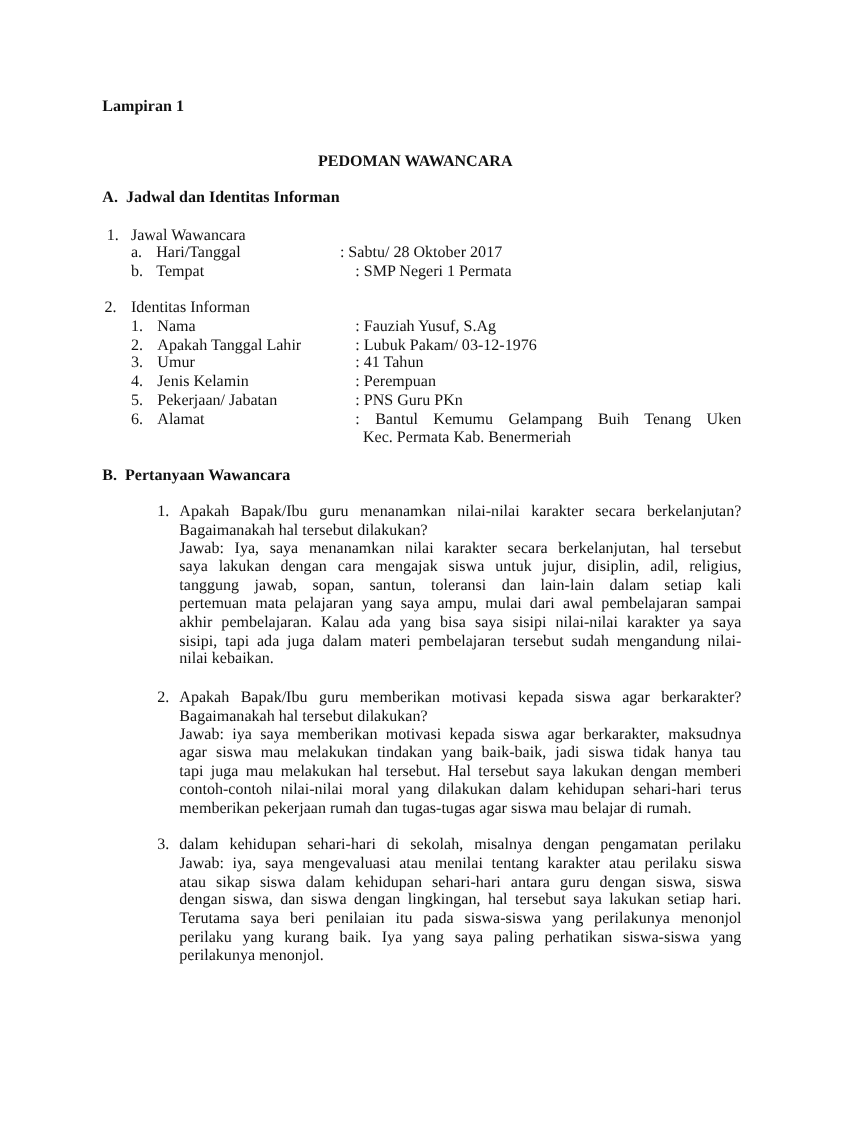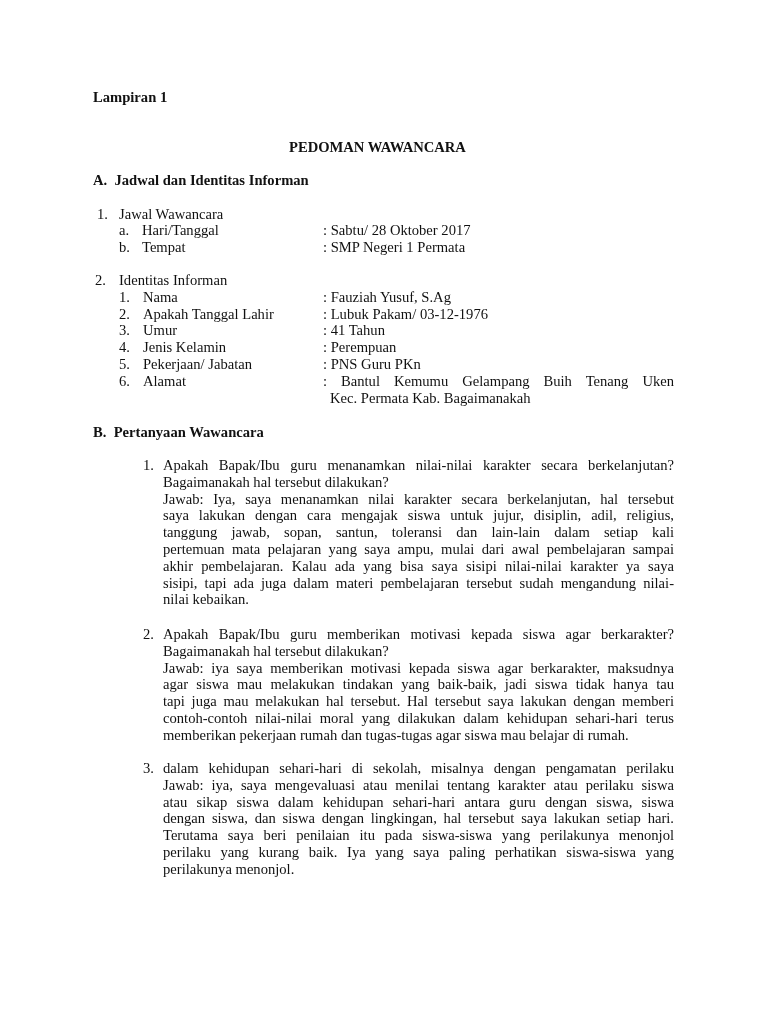--- a/index.html
+++ b/index.html
@@ -25,21 +25,21 @@
   <div class="abs bold" style="left:289px; top:139px;">PEDOMAN WAWANCARA</div>
 
   <div class="abs bold" style="left:93px; top:172px; white-space:pre;">A.  Jadwal dan Identitas Informan</div>
 
   <div>
     <div class="abs" style="left:97px; top:206px;">1.</div>
     <div class="abs" style="left:119px; top:206px;">Jawal Wawancara</div>
 
     <div class="abs" style="left:119px; top:222px;">a.</div>
     <div class="abs" style="left:142px; top:222px;">Hari/Tanggal</div>
-    <div class="abs" style="left:323px; top:222px;">: Sabtu/ 28 Oktober 2017</div>
+    <div class="abs" style="left:309px; top:222px;">: Sabtu/ 28 Oktober 2017</div>
 
     <div class="abs" style="left:119px; top:239px;">b.</div>
     <div class="abs" style="left:142px; top:239px;">Tempat</div>
     <div class="abs" style="left:323px; top:239px;">: SMP Negeri 1 Permata</div>
   </div>
 
   <div>
     <div class="abs" style="left:95px; top:272px;">2.</div>
     <div class="abs" style="left:119px; top:272px;">Identitas Informan</div>
 
@@ -61,21 +61,21 @@
 
     <div class="abs" style="left:119px; top:356px;">5.</div>
     <div class="abs" style="left:143px; top:356px;">Pekerjaan/ Jabatan</div>
     <div class="abs" style="left:323px; top:356px;">: PNS Guru PKn</div>
 
     <div class="abs" style="left:119px; top:373px;">6.</div>
     <div class="abs" style="left:143px; top:373px;">Alamat</div>
     <div class="abs" style="left:323px; top:373px; width:351px;">
       <span class="jl">:  Bantul  Kemumu  Gelampang  Buih  Tenang  Uken</span>
     </div>
-    <div class="abs" style="left:330px; top:390px;">Kec. Permata Kab. Bagaimanakah</div>
+    <div class="abs" style="left:330px; top:390px;">Kec. Permata Kab. Benermeriah</div>
   </div>
 
   <div class="abs bold" style="left:93px; top:424px; white-space:pre;">B.  Pertanyaan Wawancara</div>
 
   <div>
     <div class="abs" style="left:143px; top:457px;">1.</div>
     <div class="qblock" style="top:457px;">
       <span class="jl">Apakah Bapak/Ibu guru menanamkan nilai-nilai karakter secara berkelanjutan?</span>
       <span class="jl last">Bagaimanakah hal tersebut dilakukan?</span>
       <span class="jl">Jawab: Iya, saya menanamkan nilai karakter secara berkelanjutan, hal tersebut</span>

